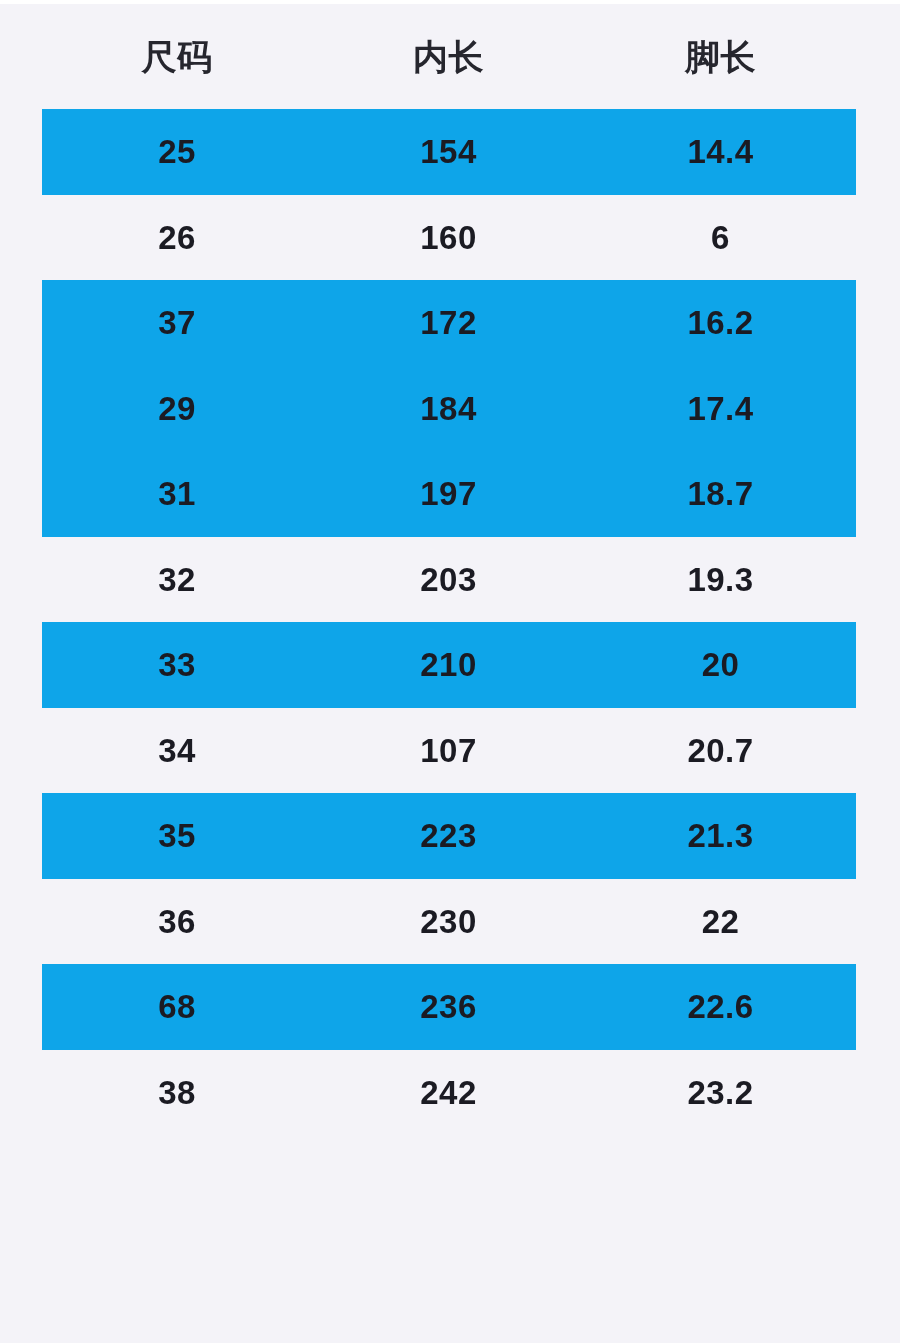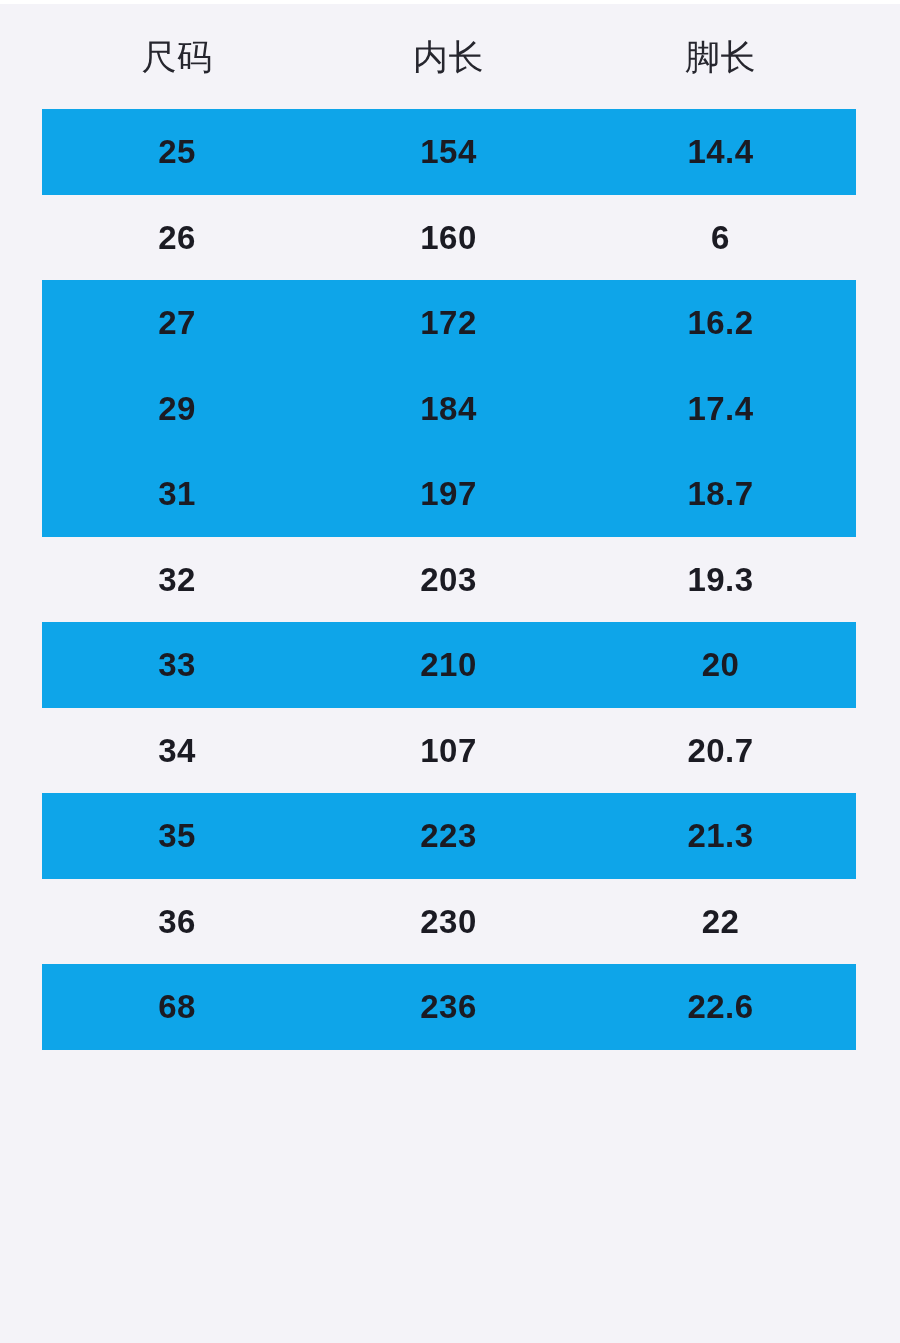--- a/index.html
+++ b/index.html
@@ -34,21 +34,21 @@
   #size-table col.c-pad-left  { width: 42px; }
   #size-table col.c-size      { width: 270px; }
   #size-table col.c-inner     { width: 273px; }
   #size-table col.c-foot      { width: 271px; }
   #size-table col.c-pad-right { width: 44px; }
 
   thead th {
     height: 105px;
     padding: 0;
     margin: 0;
-    font-weight: 400;
+    font-weight: 700;
     font-size: 35px;
     line-height: 1;
     color: #26262e;
     text-align: center;
     vertical-align: middle;
     background: transparent;
     letter-spacing: 0.5px;
   }
   thead th.pad { background: transparent; }
 
@@ -100,21 +100,21 @@
       </tr>
       <tr class="even">
         <td class="pad"></td>
         <td class="cell">26</td>
         <td class="cell">160</td>
         <td class="cell">6</td>
         <td class="pad"></td>
       </tr>
       <tr class="odd">
         <td class="pad"></td>
-        <td class="cell">27</td>
+        <td class="cell">37</td>
         <td class="cell">172</td>
         <td class="cell">16.2</td>
         <td class="pad"></td>
       </tr>
       <tr class="odd">
         <td class="pad"></td>
         <td class="cell">29</td>
         <td class="cell">184</td>
         <td class="cell">17.4</td>
         <td class="pad"></td>
@@ -161,14 +161,21 @@
         <td class="cell">22</td>
         <td class="pad"></td>
       </tr>
       <tr class="odd">
         <td class="pad"></td>
         <td class="cell">68</td>
         <td class="cell">236</td>
         <td class="cell">22.6</td>
         <td class="pad"></td>
       </tr>
+      <tr class="even">
+        <td class="pad"></td>
+        <td class="cell">38</td>
+        <td class="cell">242</td>
+        <td class="cell">23.2</td>
+        <td class="pad"></td>
+      </tr>
     </tbody>
 </table>
 
 </body></html>

